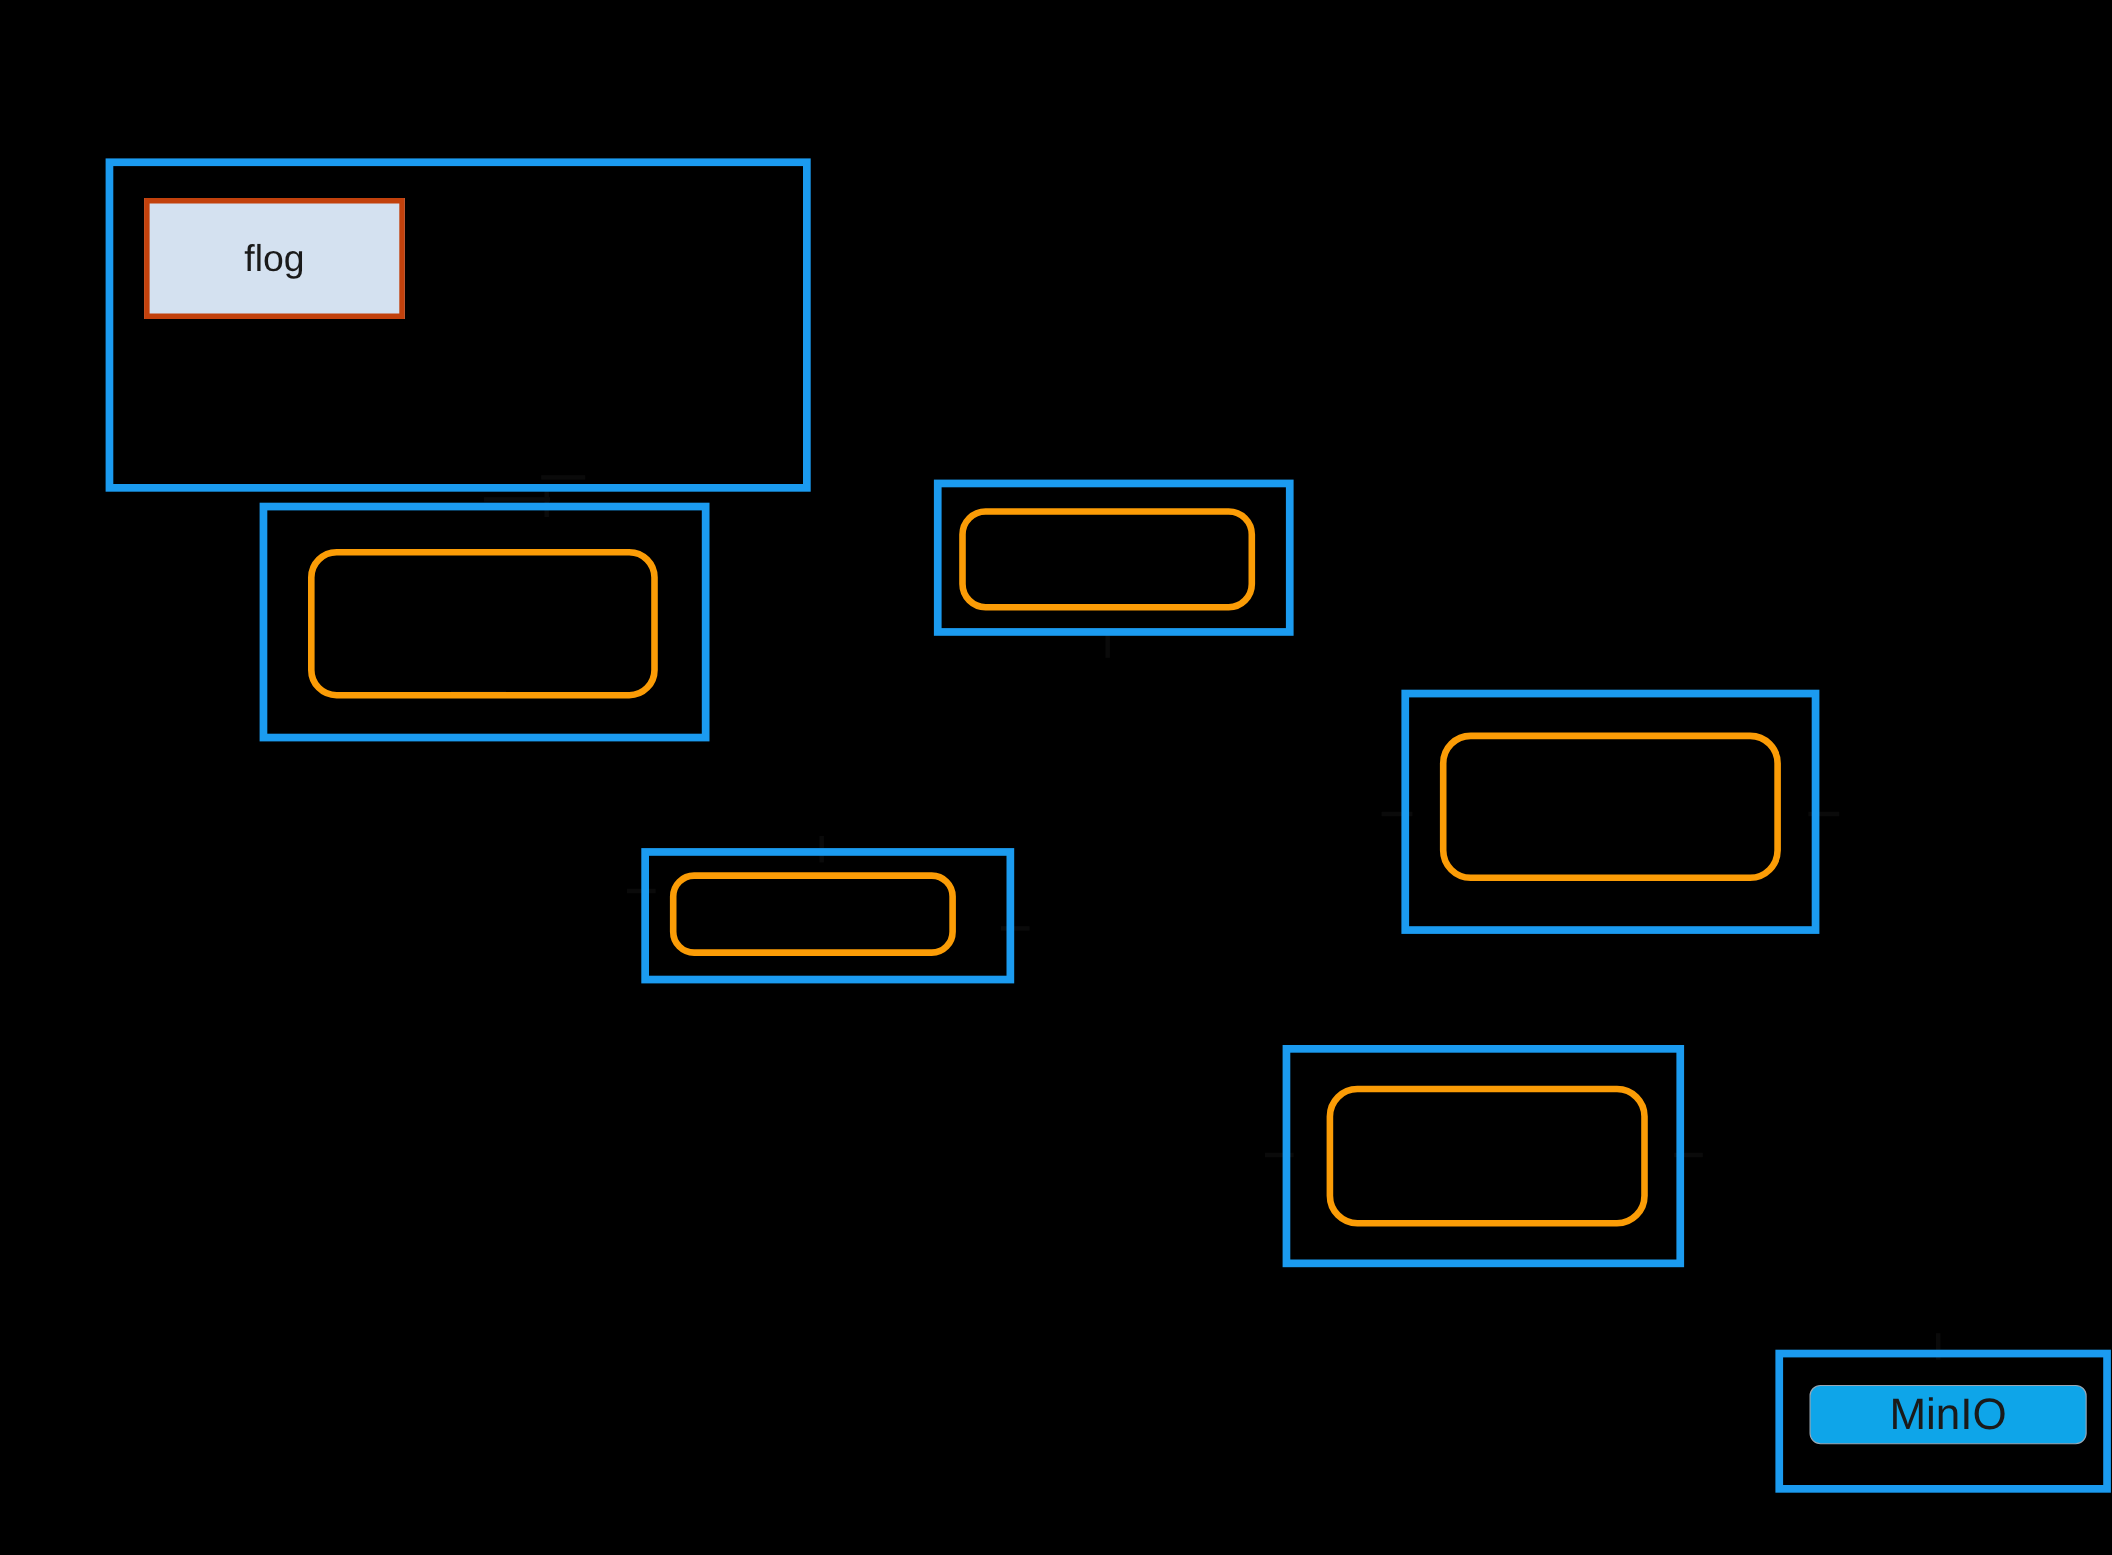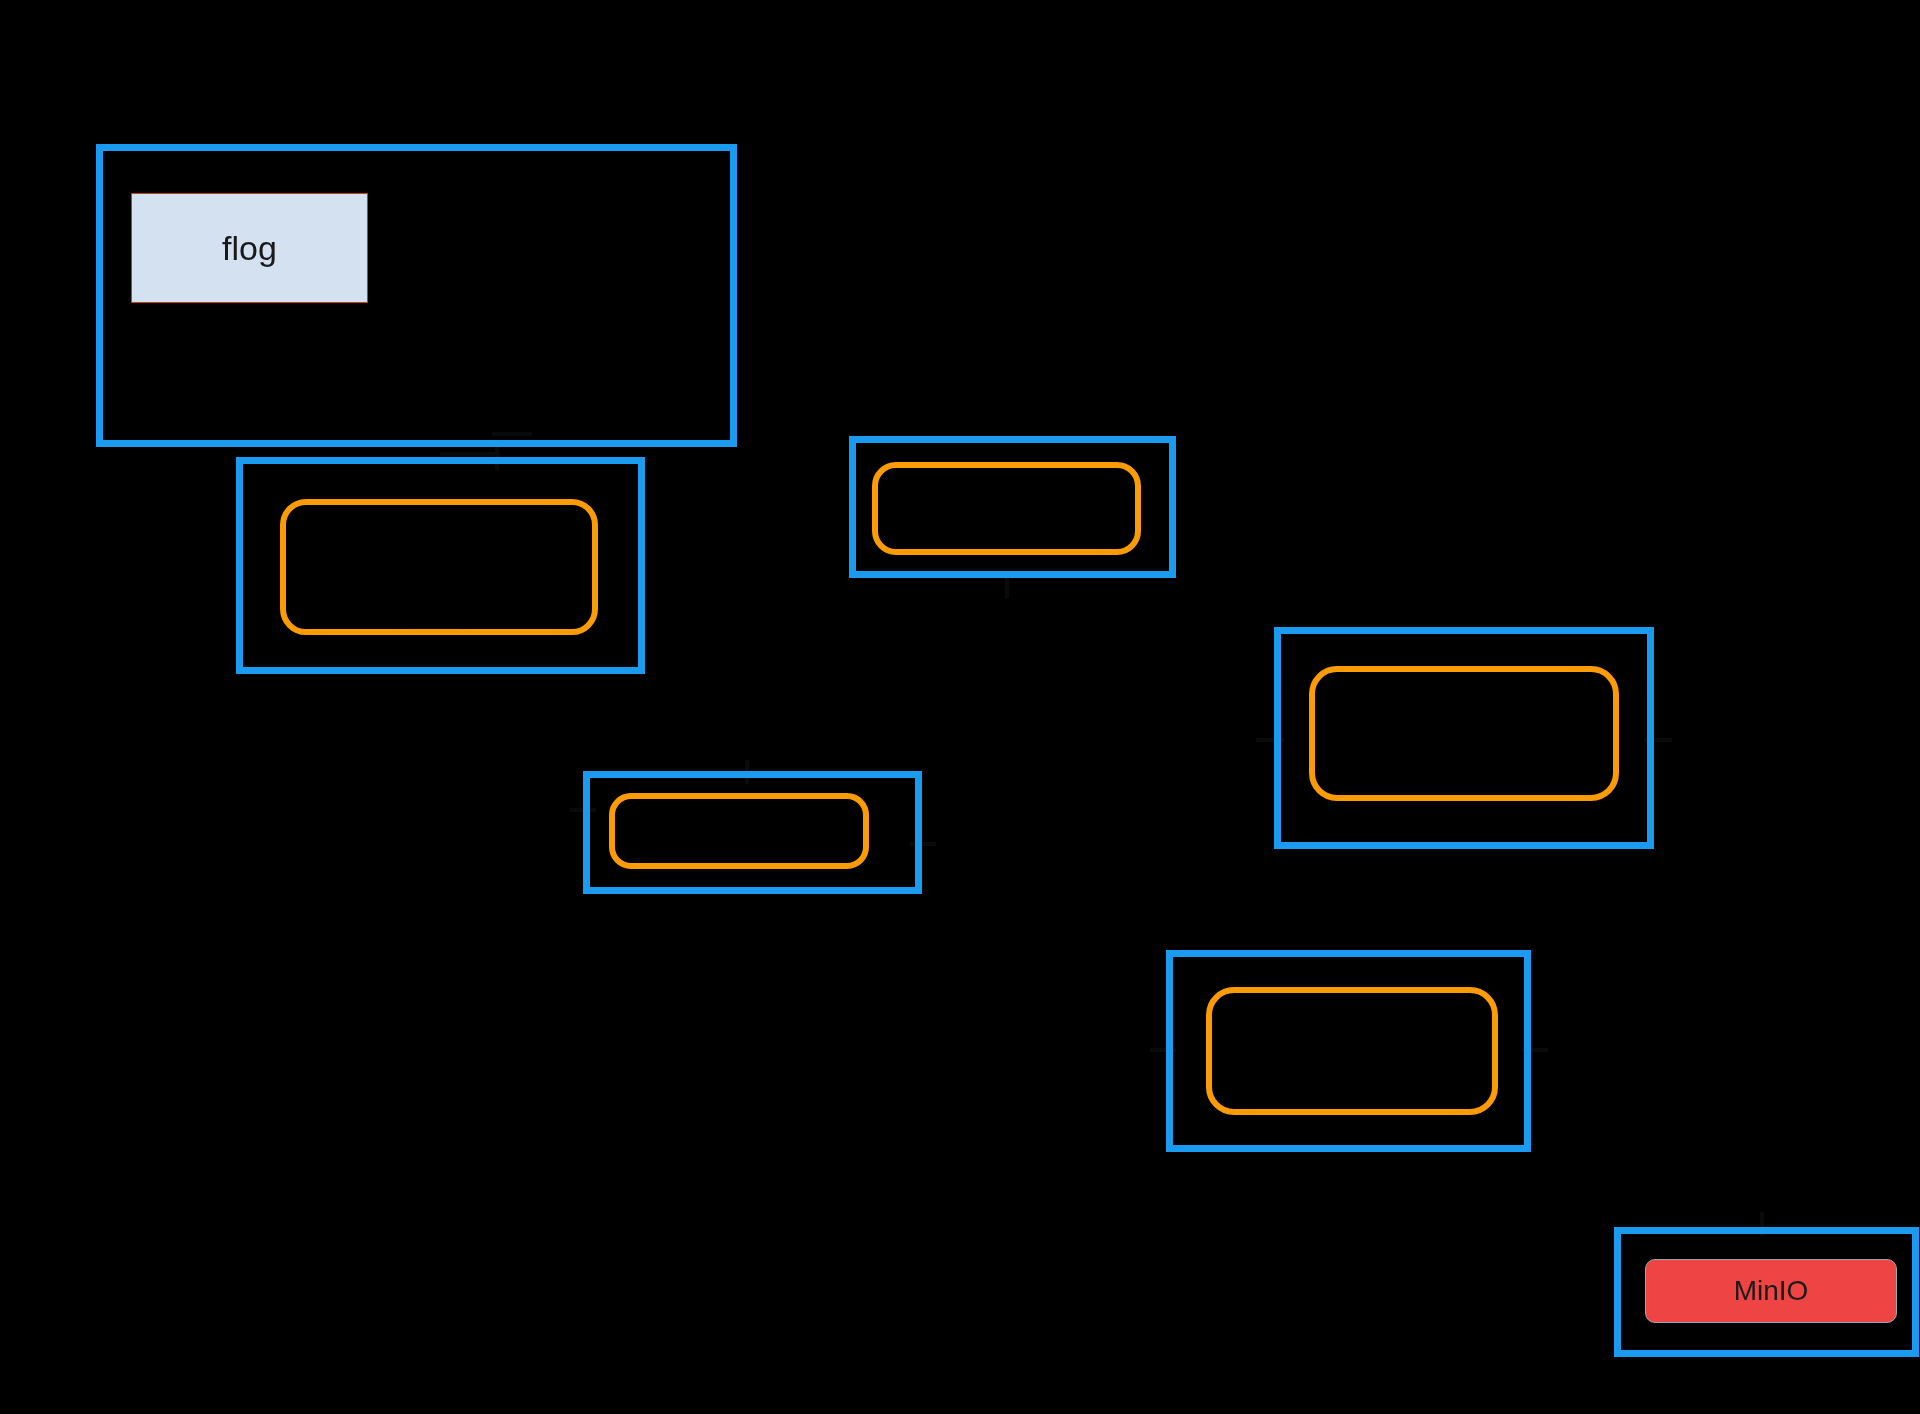--- a/index.html
+++ b/index.html
@@ -36,21 +36,21 @@
   .node {
     position: absolute;
     box-sizing: border-box;
     display: flex;
     align-items: center;
     justify-content: center;
     color: #1a1a1a;
     line-height: 1;
     white-space: nowrap;
   }
-  .node.sharp { border: 1px solid #c2410c; border-radius: 0; margin-top: 13px; }
+  .node.sharp { border: 5px solid #c2410c; border-radius: 0; }
   .node.rounded { border: 1px solid #9aa7b4; border-radius: 10px; }
 
   
   .connector {
     position: absolute;
     background: #0a0a0a;
   }
 </style>
 </head>
 <body style="background: rgb(0, 0, 0);">
@@ -76,14 +76,14 @@
     <div class="group-box" style="left: 849px; top: 436px; width: 327px; height: 142px; border-width: 7px; border-color: rgb(27, 155, 240);"></div>
     <div class="inner-box" style="left: 872px; top: 462px; width: 269px; height: 93px; border-width: 6px; border-color: rgb(251, 156, 6); border-radius: 24px;"></div>
     <div class="group-box" style="left: 583px; top: 771px; width: 339px; height: 123px; border-width: 7px; border-color: rgb(27, 155, 240);"></div>
     <div class="inner-box" style="left: 609px; top: 793px; width: 260px; height: 76px; border-width: 6px; border-color: rgb(251, 156, 6); border-radius: 22px;"></div>
     <div class="group-box" style="left: 1274px; top: 627px; width: 380px; height: 222px; border-width: 7px; border-color: rgb(27, 155, 240);"></div>
     <div class="inner-box" style="left: 1309px; top: 666px; width: 310px; height: 135px; border-width: 6px; border-color: rgb(251, 156, 6); border-radius: 28px;"></div>
     <div class="group-box" style="left: 1166px; top: 950px; width: 365px; height: 202px; border-width: 7px; border-color: rgb(27, 155, 240);"></div>
     <div class="inner-box" style="left: 1206px; top: 987px; width: 292px; height: 128px; border-width: 6px; border-color: rgb(251, 156, 6); border-radius: 28px;"></div>
     <div class="group-box" style="left: 1614px; top: 1227px; width: 305px; height: 130px; border-width: 7px; border-color: rgb(27, 155, 240);"></div>
     <div class="node sharp" style="left: 131px; top: 180px; width: 237px; height: 110px; background: rgb(212, 225, 240); color: rgb(26, 26, 26); font-size: 34px;">flog</div>
-    <div class="node rounded" style="left: 1645px; top: 1259px; width: 252px; height: 64px; background: #ef4444; color: rgb(26, 26, 26); font-size: 28px;">MinIO</div>
+    <div class="node rounded" style="left: 1645px; top: 1259px; width: 252px; height: 54px; background: #0ea5e9; color: rgb(26, 26, 26); font-size: 40px;">MinIO</div>
   </div>
 
 </body></html>

